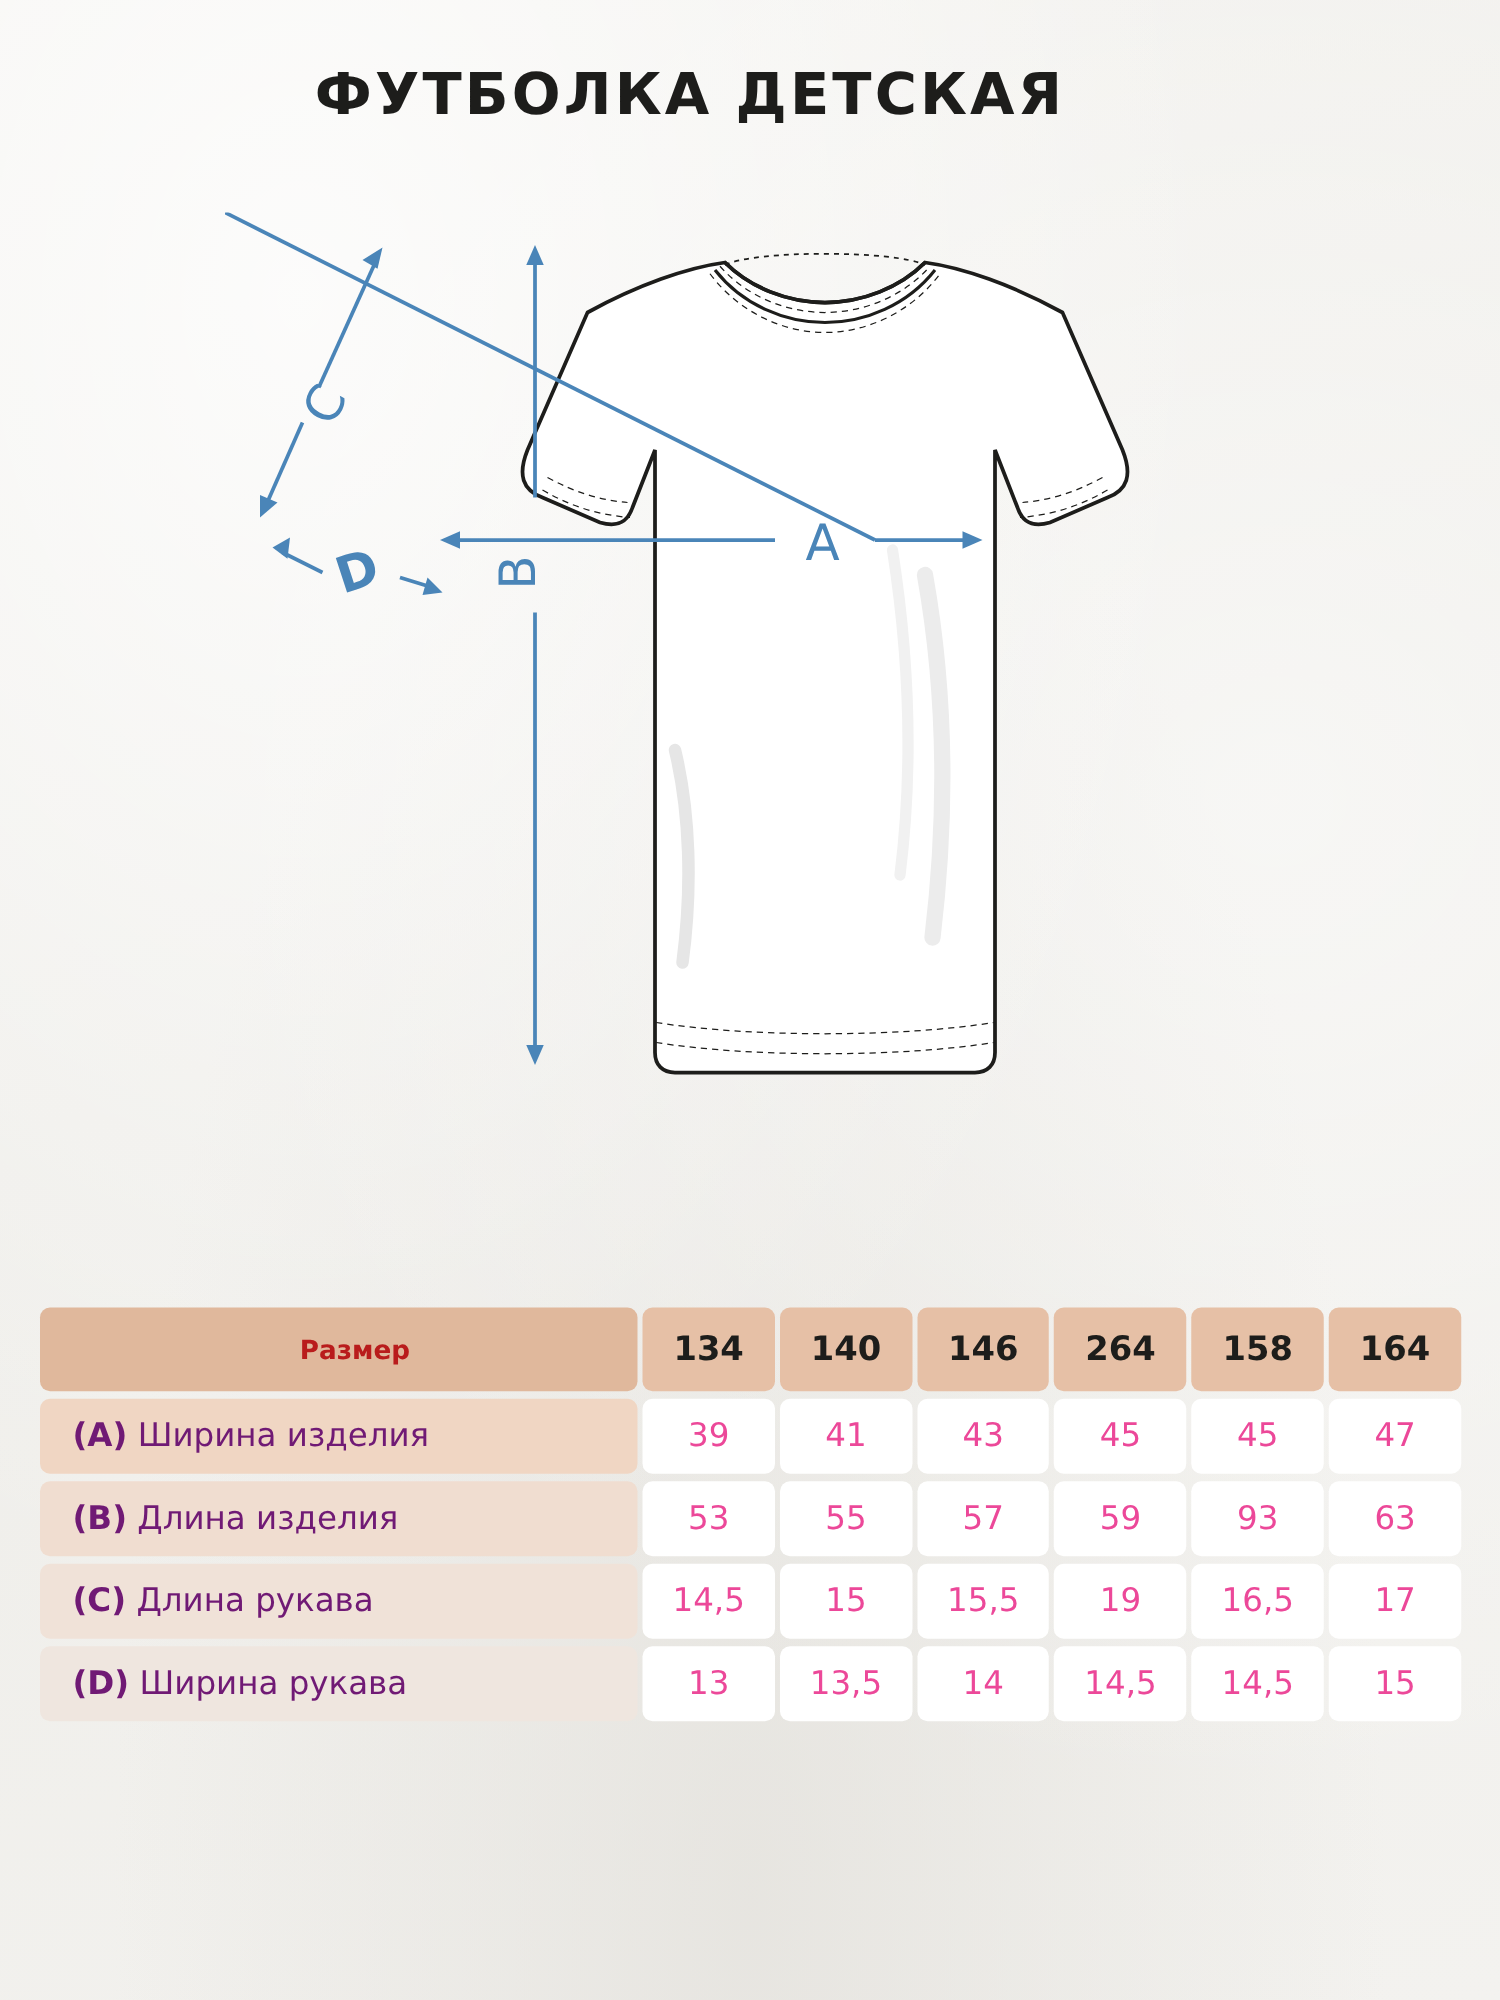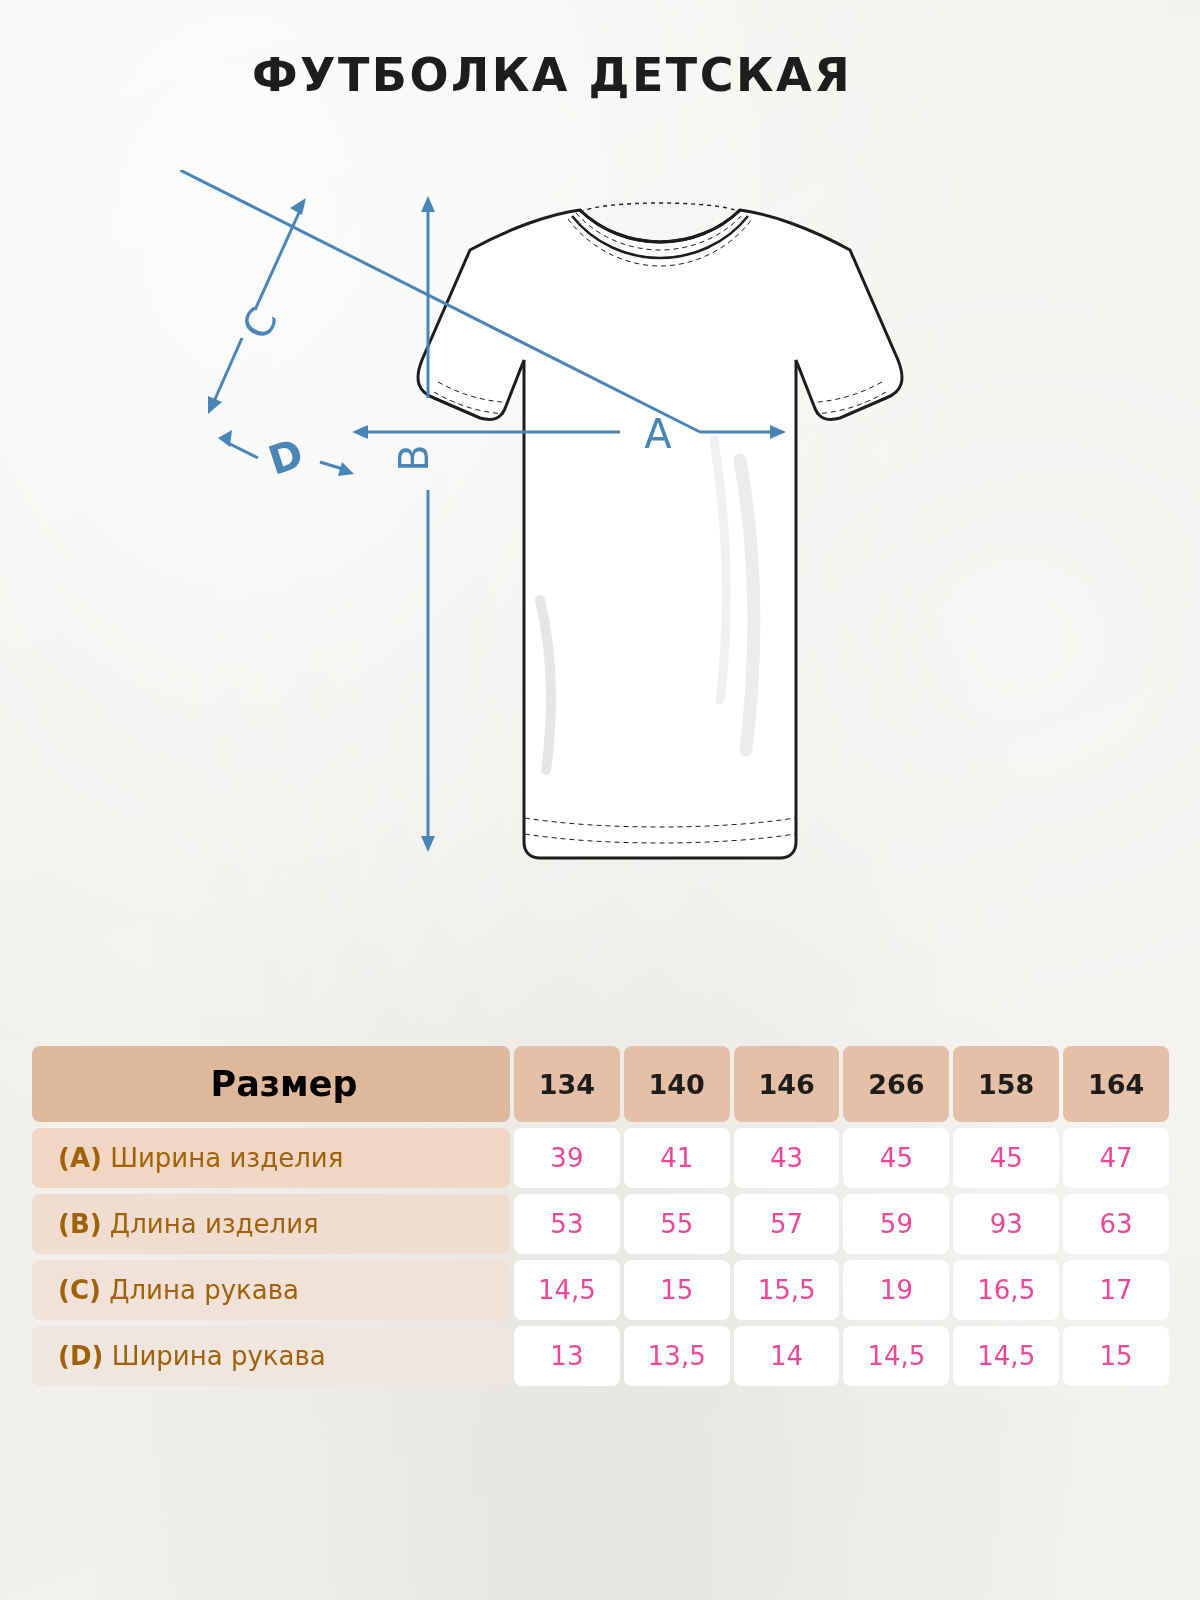--- a/index.html
+++ b/index.html
@@ -61,38 +61,38 @@
     width: 100%;
     table-layout: fixed;
   }
   table.size-table td, table.size-table th {
     text-align: center;
     vertical-align: middle;
     font-family: "DejaVu Sans", sans-serif;
   }
   .hdr-label {
     background: #e0b89c;
-    color: #000000;
-    font-size: 35px;
+    color: #b91c1c;
+    font-size: 21px;
     font-weight: 700;
     text-align: center;
     padding: 18px 0 18px 26px;
     border-radius: 8px;
     width: 452px;
   }
   .hdr-size {
     background: #e6c0a6;
     color: #1d1d1b;
     font-size: 27px;
     font-weight: 700;
     padding: 18px 0;
     border-radius: 8px;
   }
   .row-label {
-    color: #a16207;
+    color: #701a75;
     font-size: 26px;
     font-weight: 400;
     text-align: left !important;
     padding: 15px 0 15px 26px;
     border-radius: 8px;
   }
   .row-label b {
     font-weight: 700;
   }
   .cell {
@@ -203,21 +203,21 @@
   </div>
 
   <div class="table-wrap">
     <table class="size-table">
       <thead>
         <tr>
           <th class="hdr-label">Размер</th>
           <th class="hdr-size">134</th>
           <th class="hdr-size">140</th>
           <th class="hdr-size">146</th>
-          <th class="hdr-size">266</th>
+          <th class="hdr-size">264</th>
           <th class="hdr-size">158</th>
           <th class="hdr-size">164</th>
         </tr>
       </thead>
       <tbody>
         <tr>
           <td class="row-label tone-1">
             <b>(A)</b>
             <span>Ширина изделия</span>
           </td>

